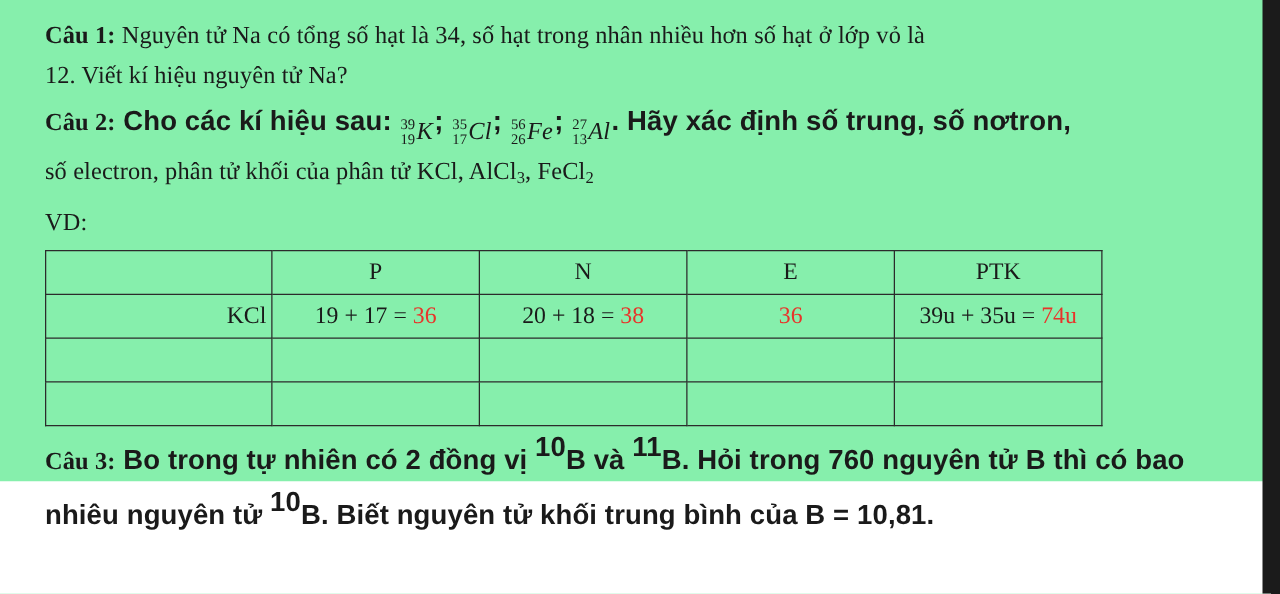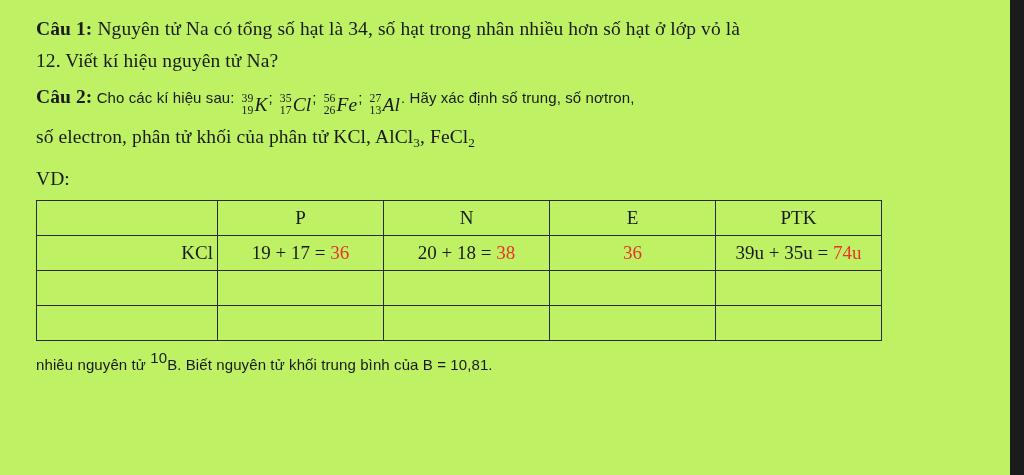--- a/index.html
+++ b/index.html
@@ -10,22 +10,22 @@
     width: 1024px;
     height: 475px;
     background: #ffffff;
     font-family: "Liberation Serif", serif;
     color: #1a1a1a;
     overflow: hidden;
   }
   .page {
     position: relative;
     width: 1024px;
-    height: 475px;
-    background: #bef264;
+    height: 385px;
+    background: #86efac;
     box-sizing: border-box;
     padding: 14px 36px 0 36px;
   }
   .right-edge {
     position: absolute;
     top: 0;
     right: 0;
     width: 14px;
     height: 475px;
     background: #1b1b1b;
@@ -37,21 +37,22 @@
     letter-spacing: 0.1px;
   }
   .para {
     margin-bottom: 6px;
   }
   b.q {
     font-weight: bold;
   }
   .sans {
     font-family: "Liberation Sans", sans-serif;
-    font-size: 15px;
+    font-size: 22px;
+    font-weight: bold;
   }
   sub {
     font-size: 0.68em;
     vertical-align: -0.28em;
   }
   sup {
     font-size: 0.68em;
     vertical-align: 0.46em;
   }
   
@@ -173,17 +174,20 @@
       <td></td>
       <td></td>
       <td></td>
     </tr>
   </tbody>
     </table>
 
 
   <div class="para">
     <div class="line">
+      <b class="q">Câu 3:</b><span class="sans"> Bo trong tự nhiên có 2 đồng vị </span><sup class="sans">10</sup><span class="sans">B và </span><sup class="sans">11</sup><span class="sans">B. Hỏi trong 760 nguyên tử B thì có bao</span>
+    </div>
+    <div class="line">
       <span class="sans">nhiêu nguyên tử </span><sup class="sans">10</sup><span class="sans">B. Biết nguyên tử khối trung bình của B = 10,81.</span>
     </div>
   </div>
 
 </div>
 
 </body></html>

